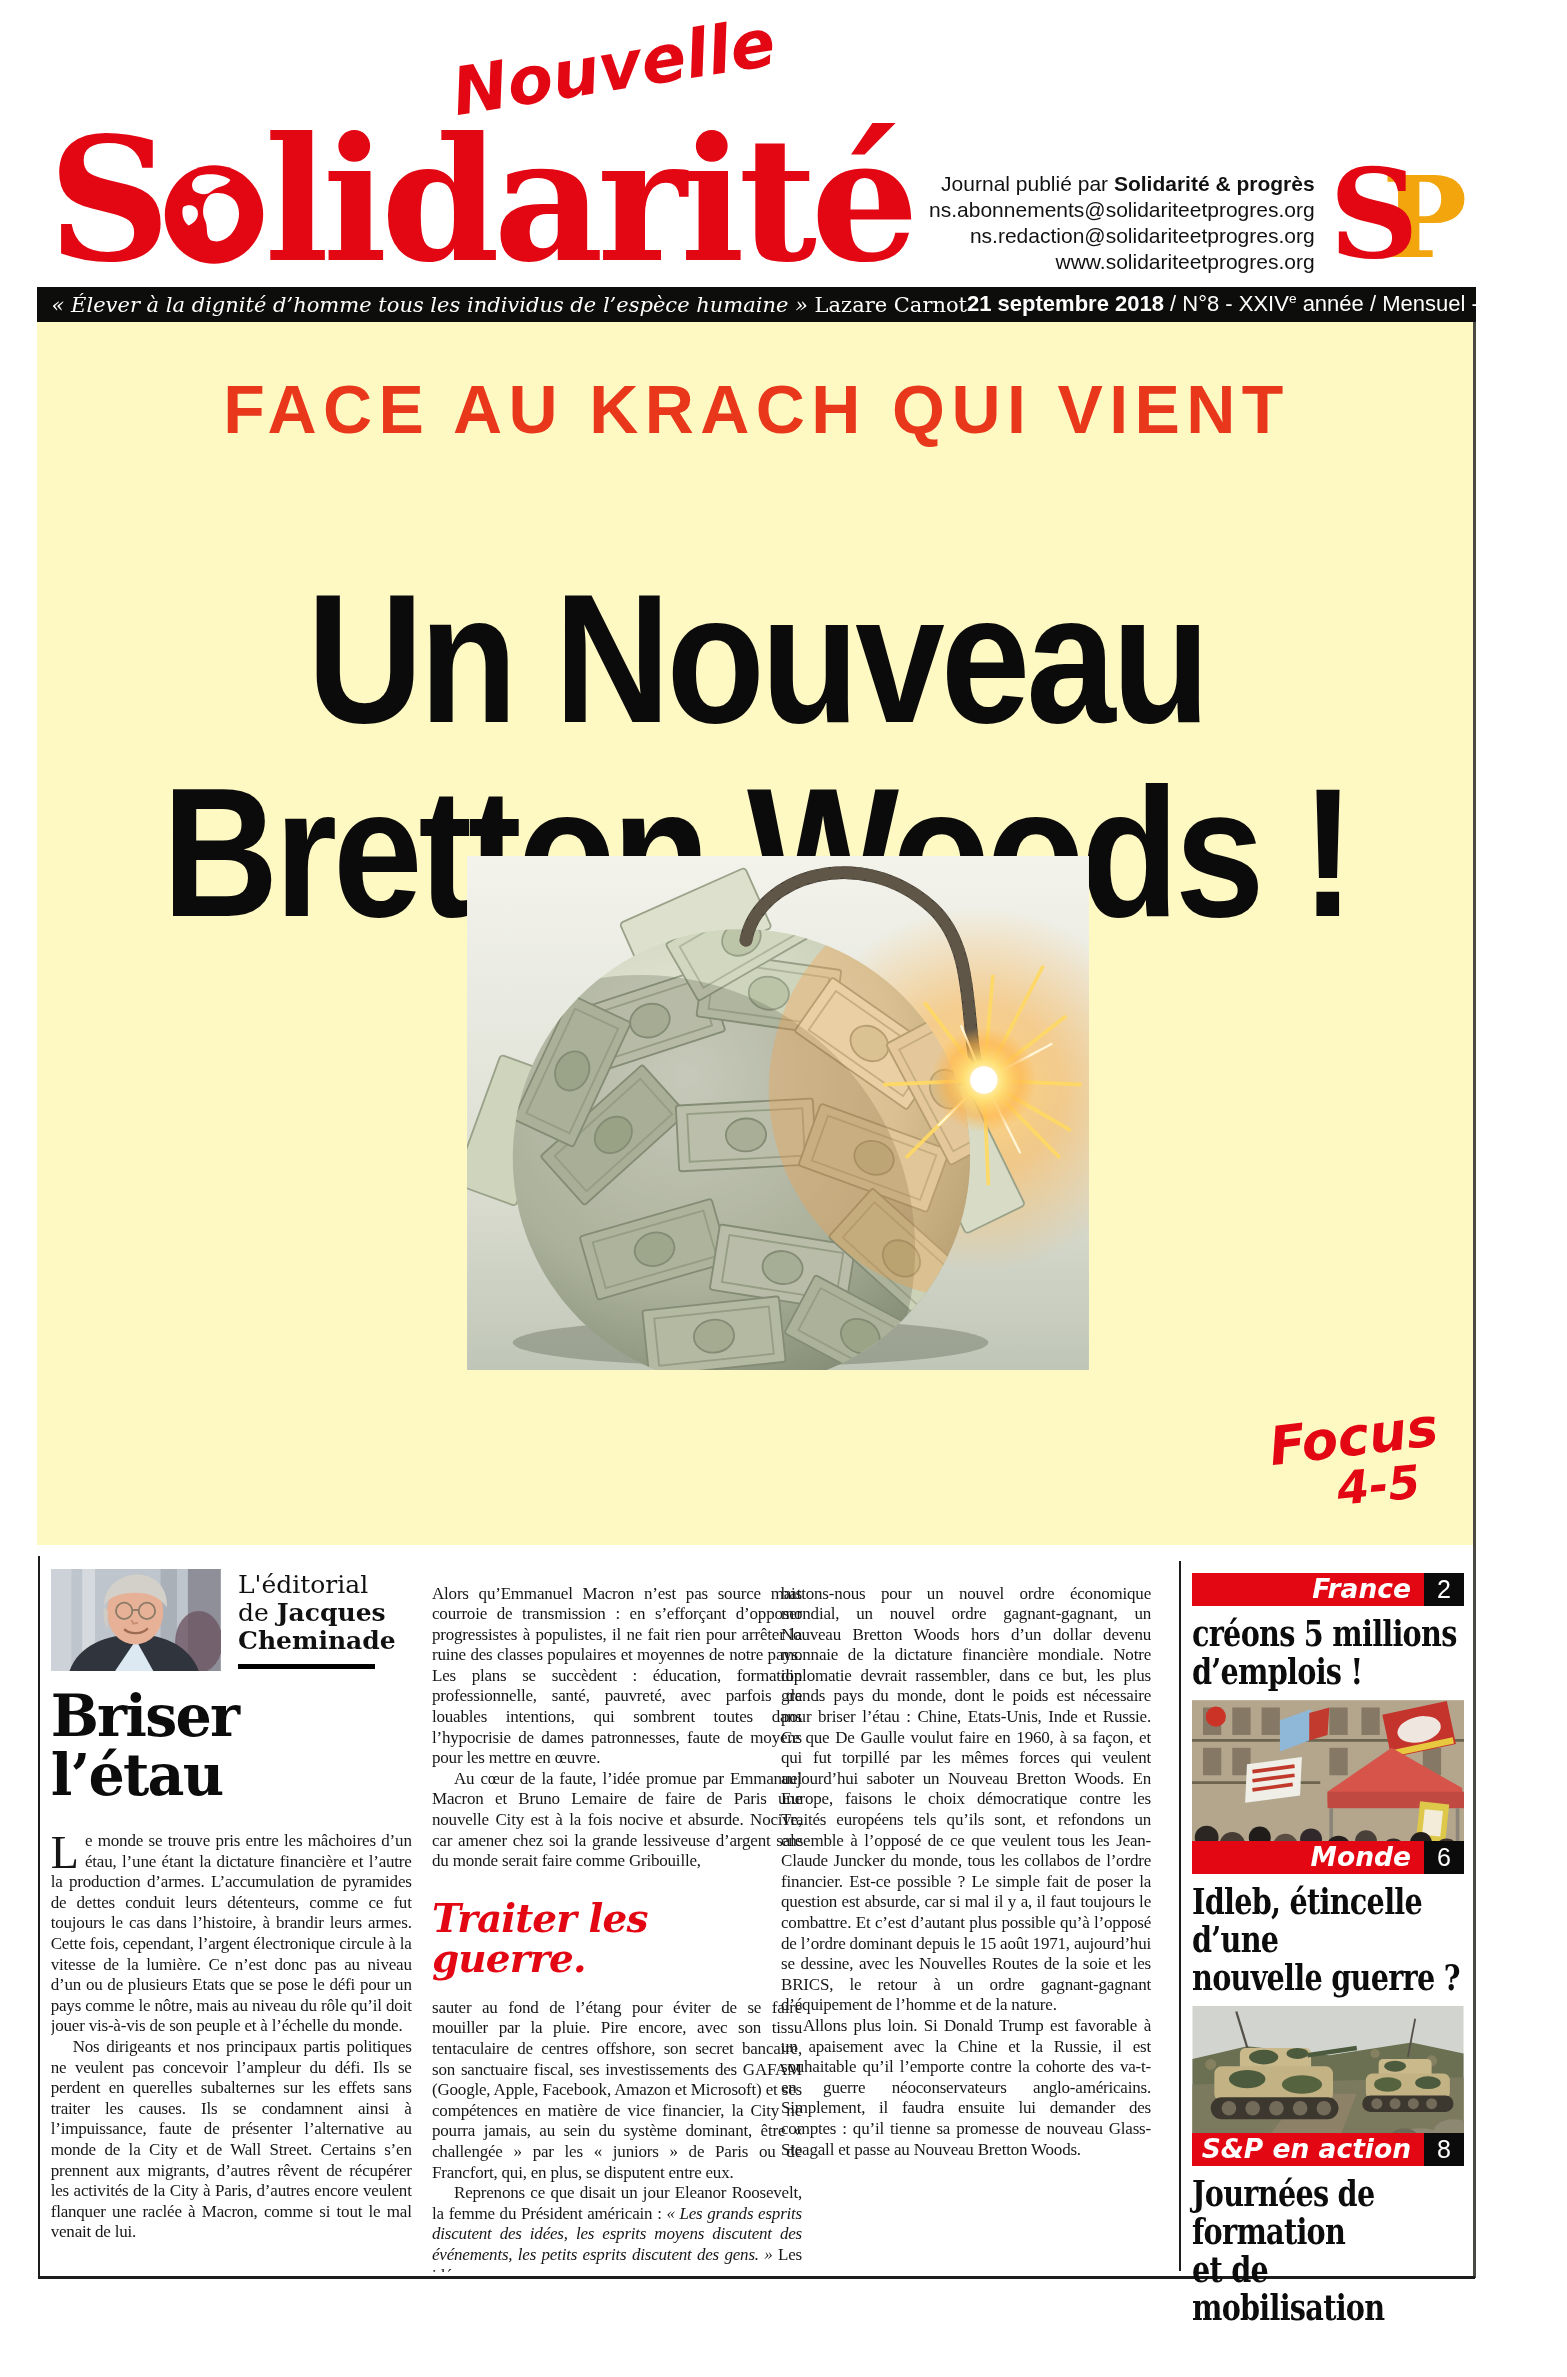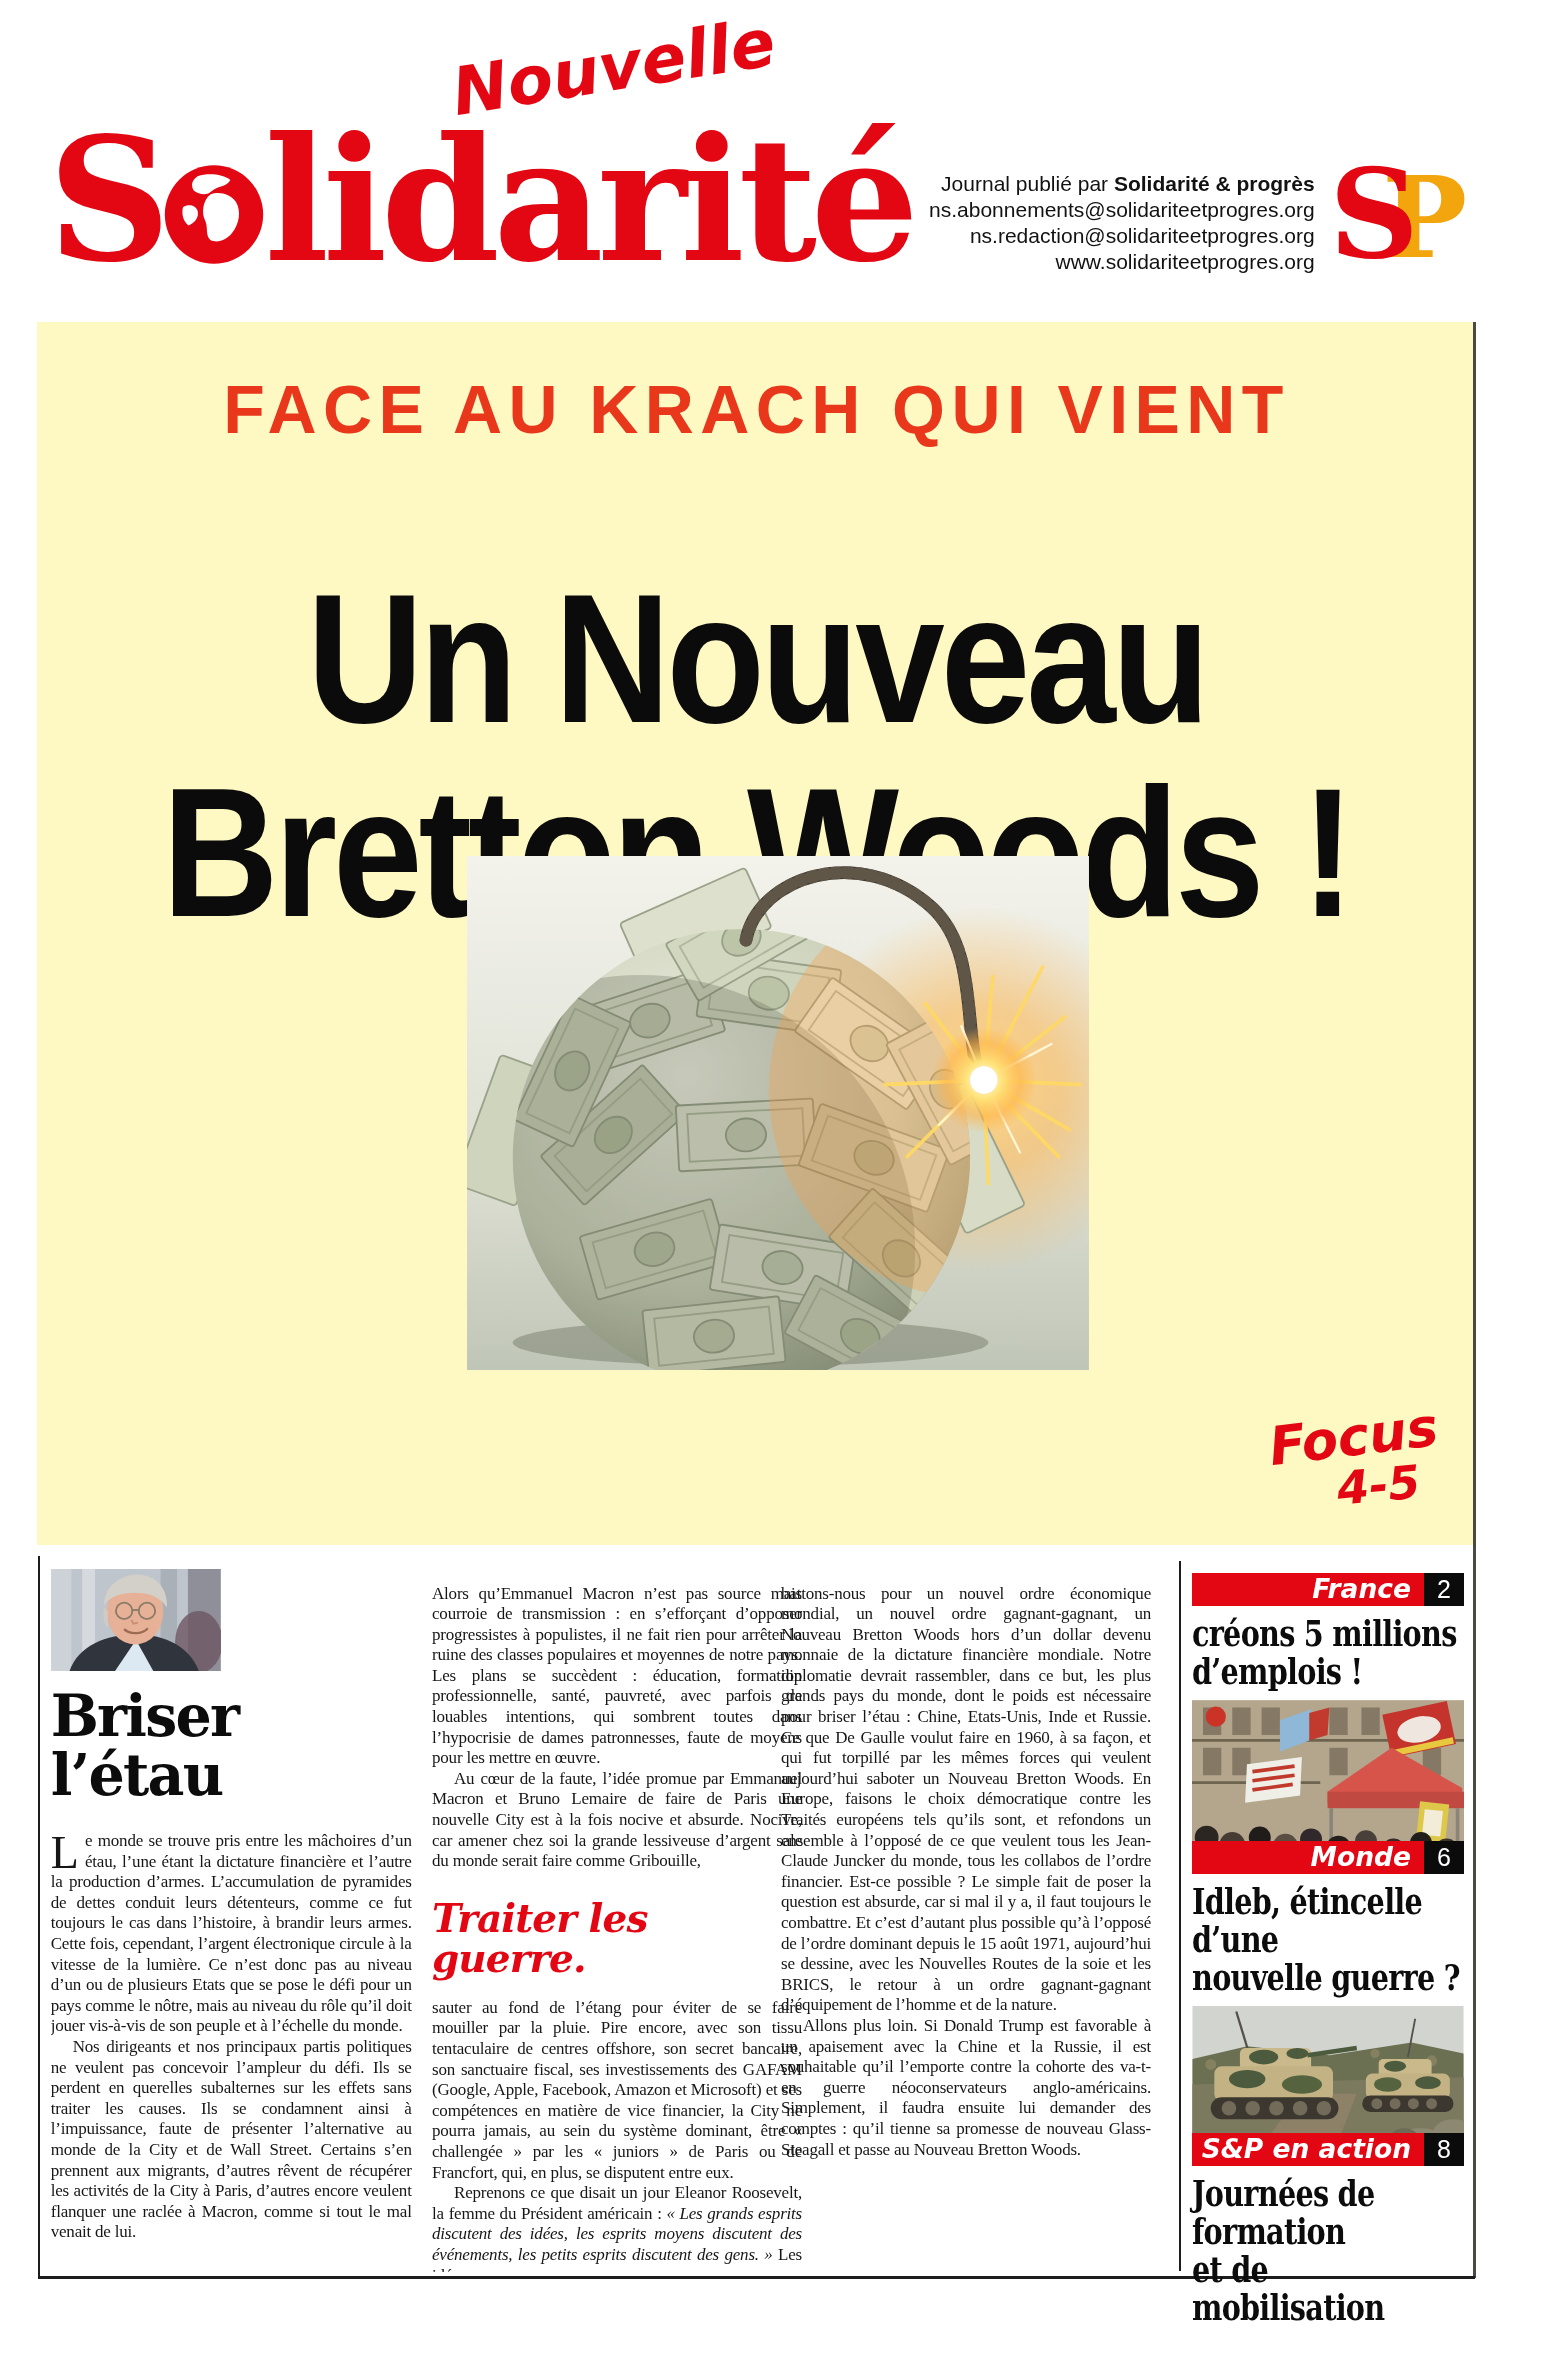--- a/index.html
+++ b/index.html
@@ -107,20 +107,24 @@
         <div>ns.redaction@solidariteetprogres.org</div>
         <div>www.solidariteetprogres.org</div>
       </div>
       <div class="sp-logo">
         <span class="sp-p">P</span>
         <span class="sp-s">S</span>
       </div>
     </div>
   </header>
 
+  <div class="tagline-bar">
+    <div class="tag-quote"><span>« Élever à la dignité d’homme tous les individus de l’espèce humaine »</span><span class="tag-author"> Lazare Carnot</span></div>
+    <div class="tag-issue"><b>21 septembre 2018</b><span> / N°8 - XXIV</span><sup>e</sup><span> année / Mensuel - 3 €</span></div>
+  </div>
 
   <section class="hero">
     <div class="kicker">FACE AU KRACH QUI VIENT</div>
     <h1 class="bigtitle"><span>Un Nouveau</span><br><span>Bretton Woods !</span></h1>
 
     <div class="bomb">
       <svg width="622" height="514" viewBox="0 0 680 562">
         <defs>
           <linearGradient id="bg" x1="0" y1="0" x2="0" y2="1">
             <stop offset="0" stop-color="#f3f3ec"></stop>
@@ -289,20 +293,26 @@
         <ellipse cx="92" cy="47" rx="31" ry="36" fill="#e7b197"></ellipse>
         <path d="M58,40 C58,16 80,6 94,6 C112,6 128,18 127,42 C118,30 108,26 92,26 C76,26 64,30 58,40 Z" fill="#d3d0ca"></path>
         <path d="M58,42 C56,52 58,60 62,66 L62,46 Z" fill="#cfccc6"></path>
         <circle cx="80" cy="46" r="9" fill="none" stroke="#8a7a66" stroke-width="2"></circle>
         <circle cx="105" cy="46" r="9" fill="none" stroke="#8a7a66" stroke-width="2"></circle>
         <line x1="89" y1="45" x2="96" y2="45" stroke="#8a7a66" stroke-width="2"></line>
         <path d="M80,66 C86,72 100,72 106,65" fill="none" stroke="#9c6b54" stroke-width="2.5"></path>
         <path d="M88,56 L90,60 L95,59" fill="none" stroke="#c98f74" stroke-width="2"></path>
       </svg>
     </span>
+    <div class="edit-label">
+      <div>L'éditorial</div>
+      <div><span>de </span><b>Jacques</b></div>
+      <div><b>Cheminade</b></div>
+      <div class="edit-rule"></div>
+    </div>
     <h2 class="edit-title">Briser
 l’étau</h2>
     <div class="bodycol col1">
       <p><span class="dropcap">L</span><span>e monde se trouve pris entre les mâchoires d’un étau, l’une étant la dictature financière et l’autre la production d’armes. L’accumulation de pyramides de dettes conduit leurs détenteurs, comme ce fut toujours le cas dans l’histoire, à brandir leurs armes. Cette fois, cependant, l’argent électronique circule à la vitesse de la lumière. Ce n’est donc pas au niveau d’un ou de plusieurs Etats que se pose le défi pour un pays comme le nôtre, mais au niveau du rôle qu’il doit jouer vis-à-vis de son peuple et à l’échelle du monde.</span></p>
       <p class="indent">Nos dirigeants et nos principaux partis politiques ne veulent pas concevoir l’ampleur du défi. Ils se perdent en querelles subalternes sur les effets sans traiter les causes. Ils se condamnent ainsi à l’impuissance, faute de présenter l’alternative au monde de la City et de Wall Street. Certains s’en prennent aux migrants, d’autres rêvent de récupérer les activités de la City à Paris, d’autres encore veulent flanquer une raclée à Macron, comme si tout le mal venait de lui.</p>
     </div>
 
     <div class="bodycol col2">
       <p>Alors qu’Emmanuel Macron n’est pas source mais courroie de transmission : en s’efforçant d’opposer progressistes à populistes, il ne fait rien pour arrêter la ruine des classes populaires et moyennes de notre pays. Les plans se succèdent : éducation, formation professionnelle, santé, pauvreté, avec parfois de louables intentions, qui sombrent toutes dans l’hypocrisie de dames patronnesses, faute de moyens pour les mettre en œuvre.</p>
       <p class="indent">Au cœur de la faute, l’idée promue par Emmanuel Macron et Bruno Lemaire de faire de Paris une nouvelle City est à la fois nocive et absurde. Nocive, car amener chez soi la grande lessiveuse d’argent sale du monde serait faire comme Gribouille,</p>

